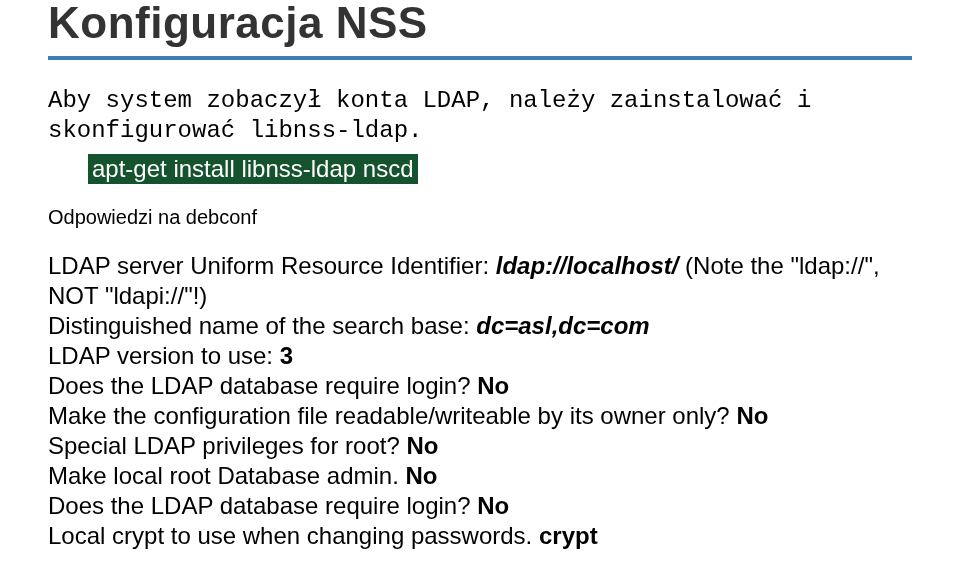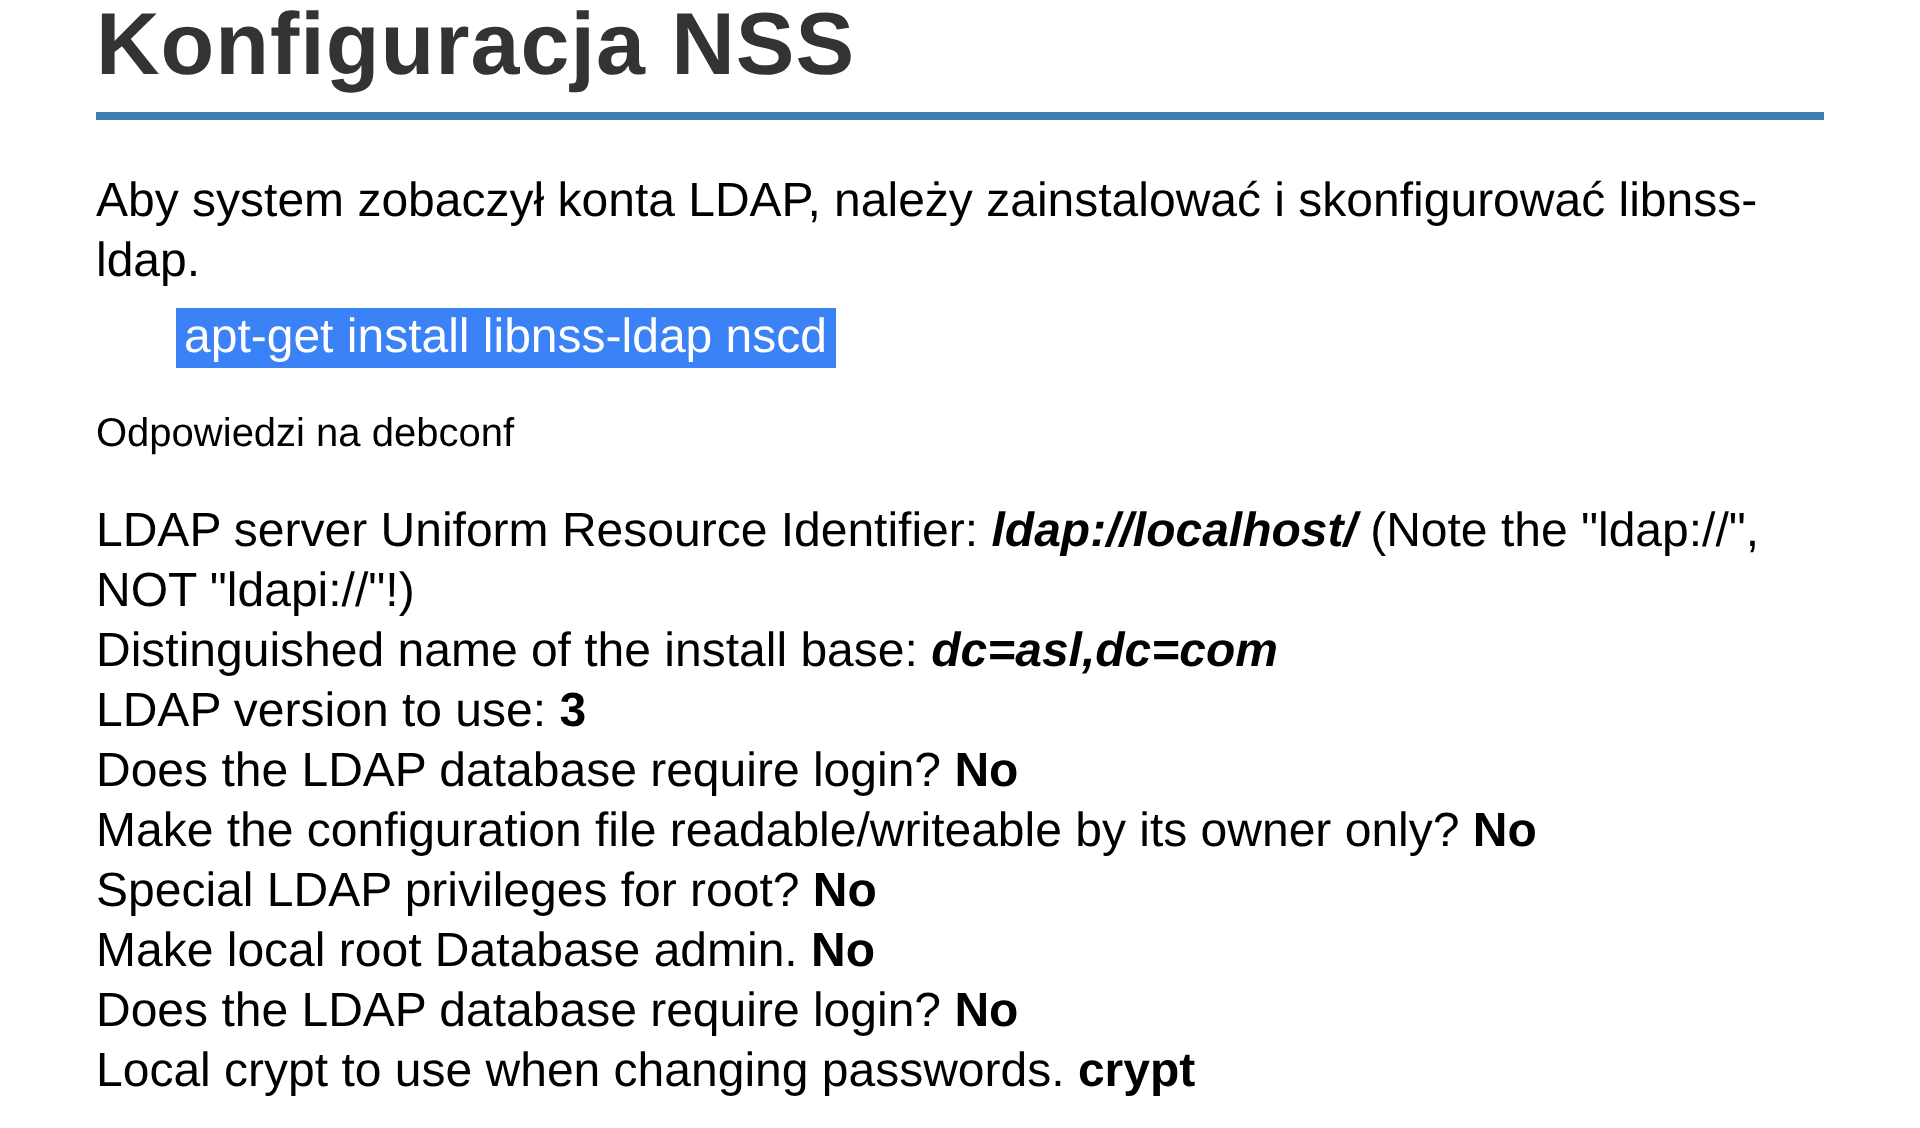--- a/index.html
+++ b/index.html
@@ -1,23 +1,23 @@
 <!DOCTYPE html>
 <html><head>
 <meta charset="utf-8">
 <style>
   * { margin:0; padding:0; box-sizing:border-box; }
   html,body { width:960px; height:564px; background:#fff; font-family:Arial,Helvetica,sans-serif; color:#000; }
   .slide { width:960px; height:472px; padding:0 48px 0 48px; position:relative; }
   .title-wrap { padding-top:0; }
   .title { font-size:44px; font-weight:700; color:#333; letter-spacing:0.5px; line-height:1.05; }
   .accent-line { height:4px; background:#3d7fb5; margin-top:10px; width:100%; }
-  .lead { margin-top:26px; font-size:24px; line-height:1.25; }
+  .lead { margin-top:26px; font-size:24px; line-height:1.25;font-family:Liberation Mono, monospace; }
   .cmd-wrap { margin-top:8px; padding-left:40px; }
-  .cmd { display:inline-block; background:#3b82f6; color:#fff; font-size:24px; padding:1px 4px;text-align:right; }
+  .cmd { display:inline-block; background:#14532d; color:#fff; font-size:24px; padding:1px 4px;text-align:right; }
   .subhead { margin-top:22px; font-size:20px; }
   .qa { margin-top:22px; font-size:24px; line-height:1.25; }
   .qa p { margin:0; }
   .bi { font-style:italic; font-weight:700; }
   .b { font-weight:700; }
 </style>
 </head>
 <body>
 
 <div class="slide">
@@ -33,21 +33,21 @@
     <span class="cmd">apt-get install libnss-ldap nscd</span>
   </div>
 
   <div class="subhead">Odpowiedzi na debconf</div>
 
   <div class="qa">
     <p>
       <span>LDAP server Uniform Resource Identifier: </span><span class="bi">ldap://localhost/</span><span> (Note the "ldap://", NOT "ldapi://"!)</span>
     </p>
     <p>
-      <span>Distinguished name of the install base: </span><span class="bi">dc=asl,dc=com</span>
+      <span>Distinguished name of the search base: </span><span class="bi">dc=asl,dc=com</span>
     </p>
     <p>
       <span>LDAP version to use: </span><span class="b">3</span>
     </p>
     <p>
       <span>Does the LDAP database require login? </span><span class="b">No</span>
     </p>
     <p>
       <span>Make the configuration file readable/writeable by its owner only? </span><span class="b">No</span>
     </p>

